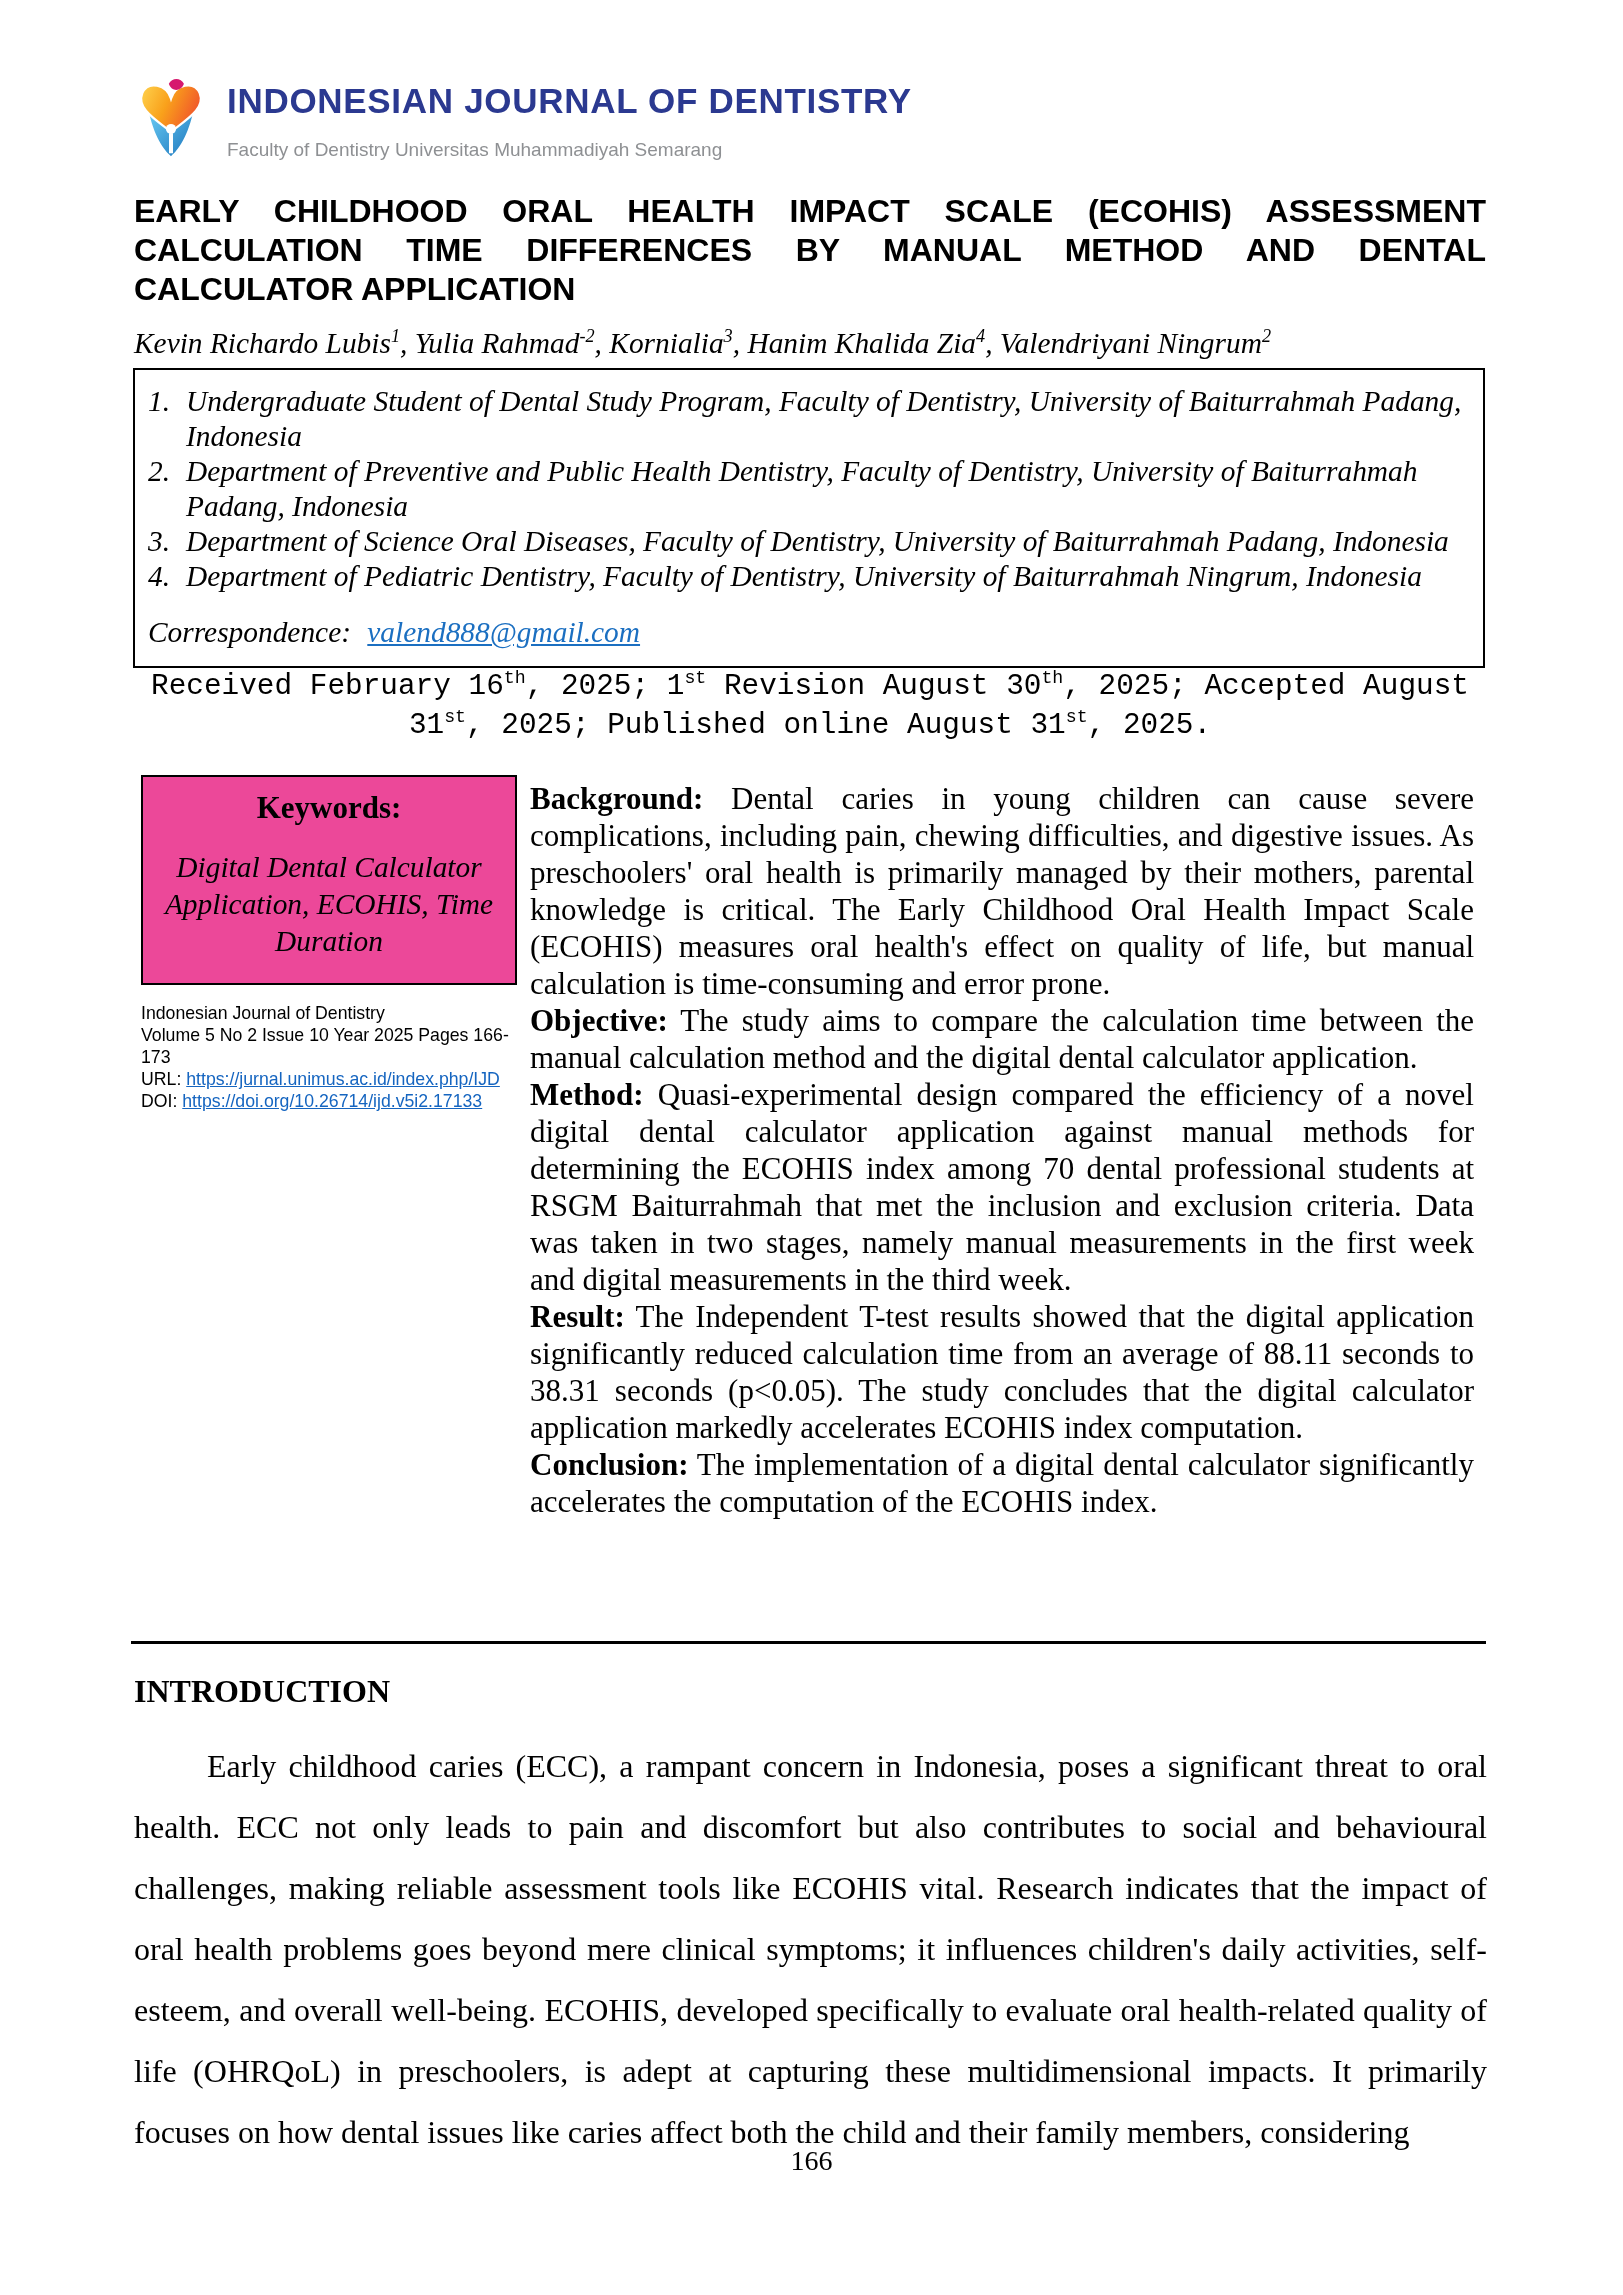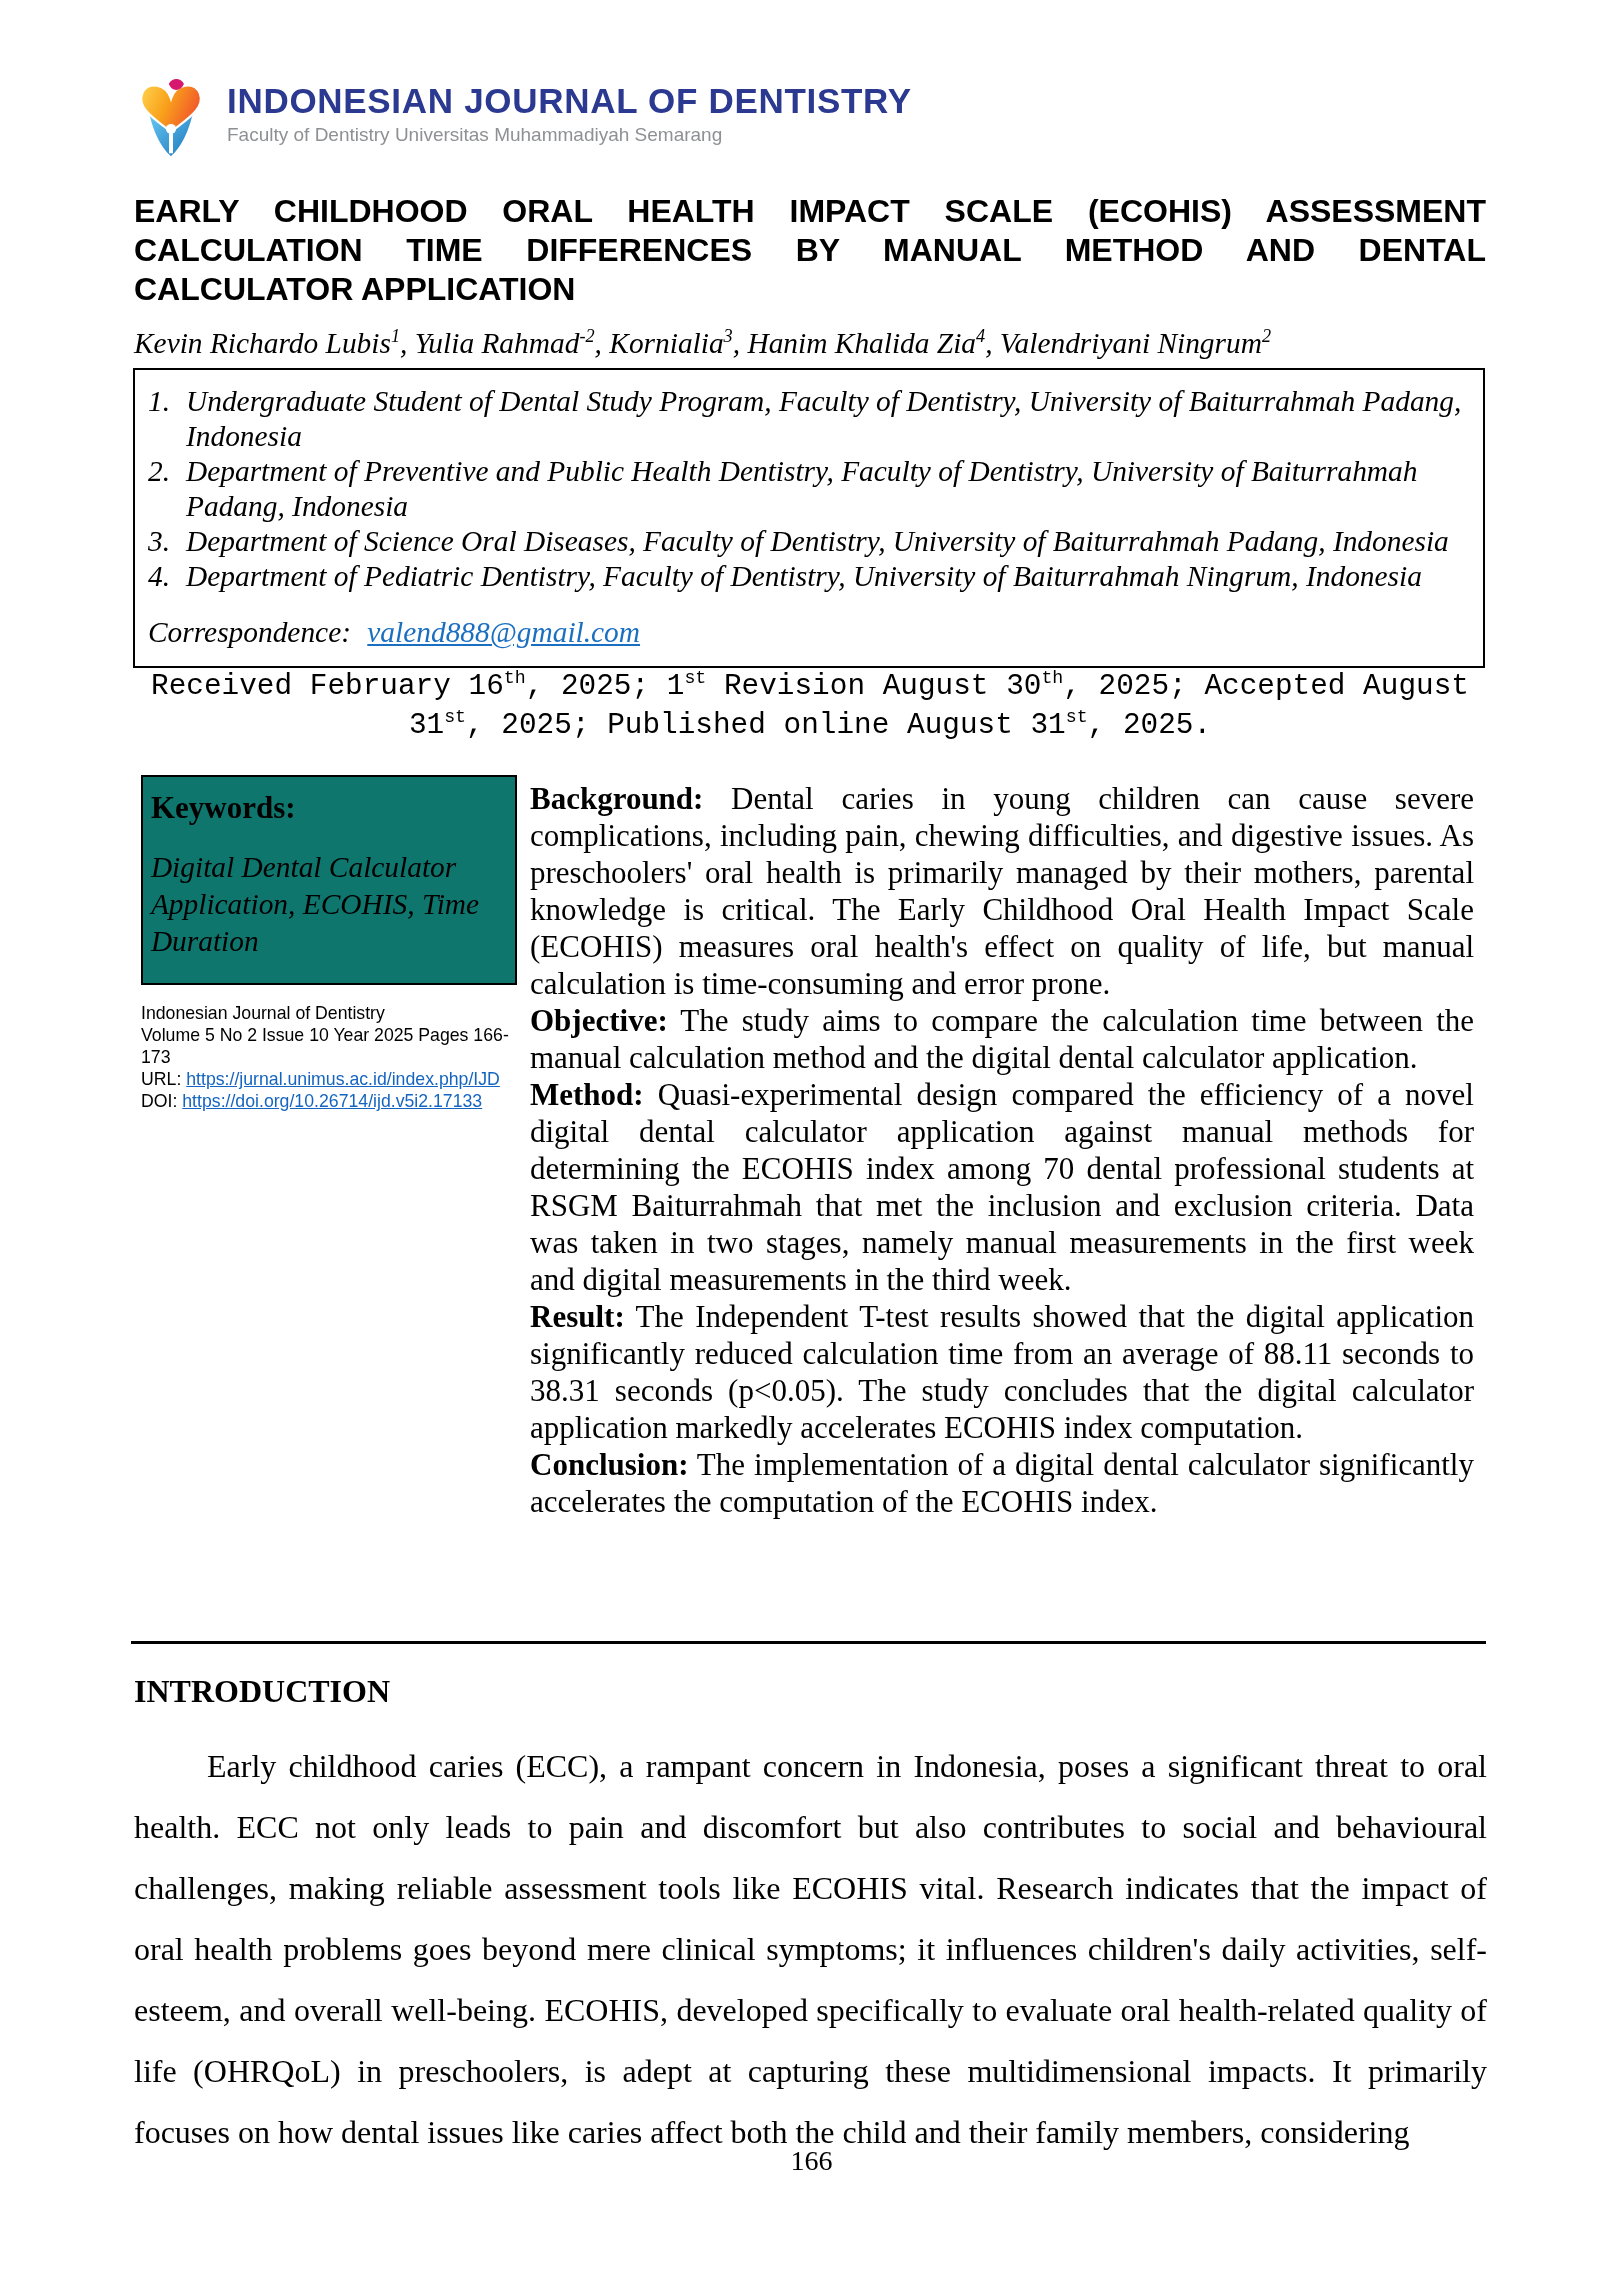--- a/index.html
+++ b/index.html
@@ -4,21 +4,21 @@
 <style>
   html, body { margin: 0; padding: 0; background: #ffffff; }
   body { width: 1623px; height: 2295px; position: relative; font-family: "Liberation Serif", serif; color: #000; }
   .page { position: absolute; inset: 0; width: 1623px; height: 2295px; background: #fff; }
 
   
   .header { position: absolute; left: 128px; top: 73px; display: flex; align-items: flex-start; gap: 13px; }
   .logo { width: 86px; height: 86px; flex: none; }
   .brand { padding-top: 9.2px; }
   .brand-title { font-family: "Liberation Sans", sans-serif; font-weight: bold; font-size: 35px; line-height: 37px; color: #2B3990; letter-spacing: 0.7px; }
-  .brand-sub { font-family: "Liberation Sans", sans-serif; font-size: 19px; line-height: 21px; color: #8E9093; margin-top: 5px; }
+  .brand-sub { font-family: "Liberation Sans", sans-serif; font-size: 19px; line-height: 21px; color: #8E9093; margin-top: 20px; }
 
   
   .paper-title { position: absolute; left: 134px; top: 192px; width: 1352px; font-family: "Liberation Sans", sans-serif; font-weight: bold; font-size: 32px; line-height: 39px; }
   .paper-title .jline { text-align: justify; text-align-last: justify; }
   .paper-title .jline.last { text-align-last: left; }
 
   
   .authors { position: absolute; left: 134px; top: 326px; width: 1352px; font-style: italic; font-size: 29.4px; line-height: 34px; }
   sup { font-size: 62%; line-height: 0; }
 
@@ -28,21 +28,21 @@
   .affil-num { width: 38px; flex: none; }
   .affil-text { flex: 1; }
   .corr { margin-top: 21px; }
   .email-link { color: #1B6FC1; text-decoration: underline; cursor: pointer; margin-left: 9px; }
 
   
   .received { position: absolute; left: 134px; top: 667px; width: 1352px; text-align: center; font-family: Liberation Mono, monospace; font-size: 29.4px; line-height: 39px; }
 
   
   .left-col { position: absolute; left: 141px; top: 775px; width: 376px; }
-  .kw-box { box-sizing: border-box; border: 2.6px solid #000; background: #0f766e; padding: 13px 7.9px 23.6px 7.9px; min-height: 171px; }
+  .kw-box { box-sizing: border-box; border: 2.6px solid #000; background: #ec4899; text-align: center; padding: 13px 7.9px 23.6px 7.9px; min-height: 171px; }
   .kw-head { font-weight: bold; font-size: 31px; line-height: 35px; }
   .kw-text { font-style: italic; font-size: 29.4px; line-height: 37px; margin-top: 23.6px; }
   .journal-info { margin-top: 17px; font-family: "Liberation Sans", sans-serif; font-size: 17.7px; line-height: 22px; }
   .info-link { color: #1565C0; text-decoration: underline; cursor: pointer; }
 
   
   .abstract { position: absolute; left: 530px; top: 780px; width: 944px; font-size: 31px; line-height: 37px; text-align: justify; }
   .abs-heading { font-weight: bold; font-size: 32px; line-height: 37px; margin: 0 0 29px 0; text-align: left; }
   .abstract p { margin: 0; }
   .abs-label { font-weight: bold; }

